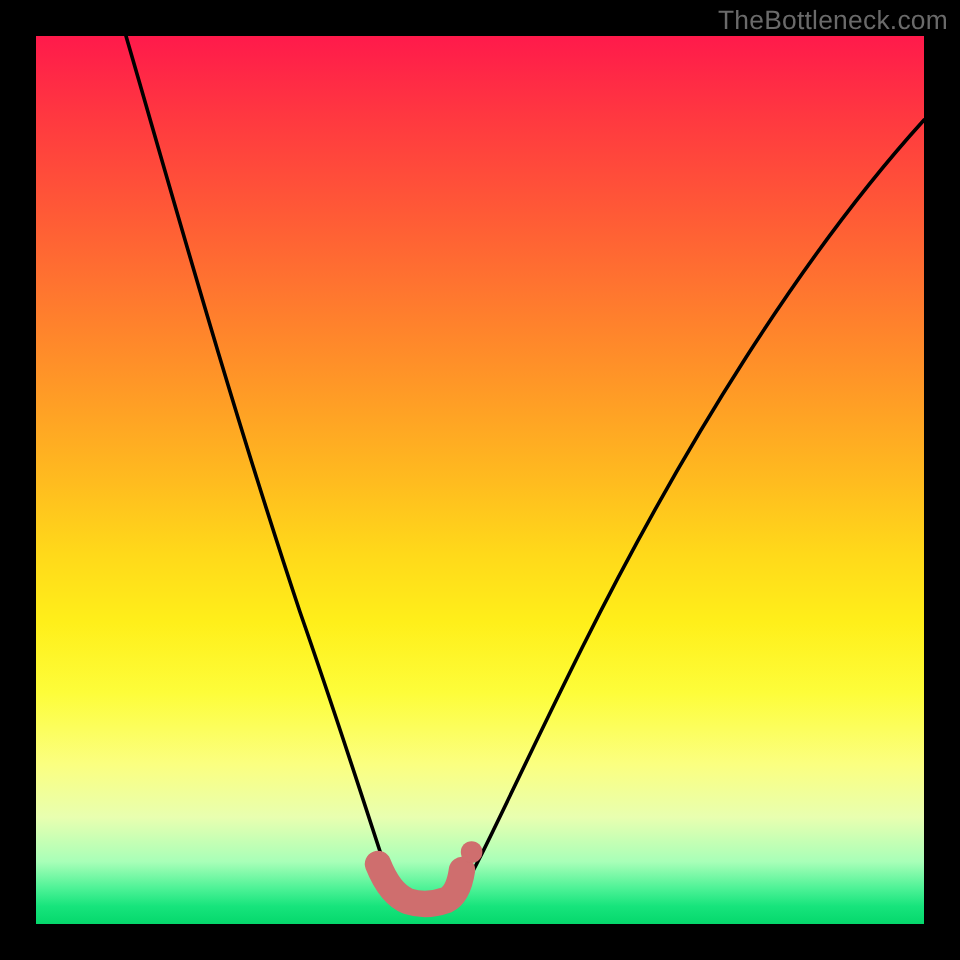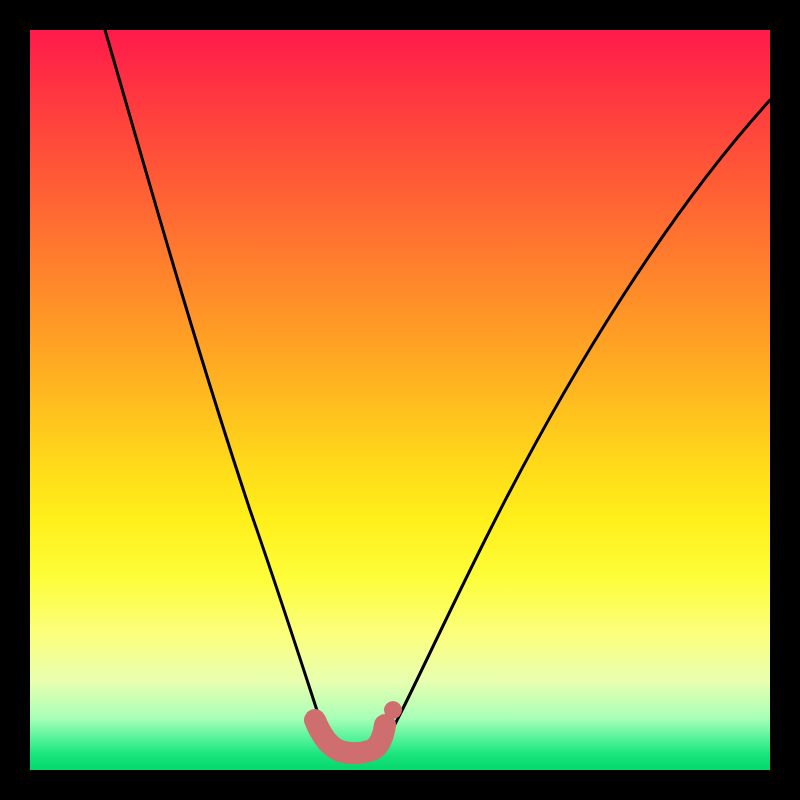--- a/index.html
+++ b/index.html
@@ -88,13 +88,14 @@
 
       <path d="M 285 690
                Q 295 715 310 721
                Q 325 726 342 720
                Q 352 715 355 695" stroke="#cf6e6e" stroke-width="22" fill="none" stroke-linecap="round"></path>
 
       <circle cx="363" cy="680" r="9" fill="#cf6e6e"></circle>
     </svg>
   </div>
 
+  <div class="watermark">TheBottleneck.com</div>
 </div>
 
 </body></html>

